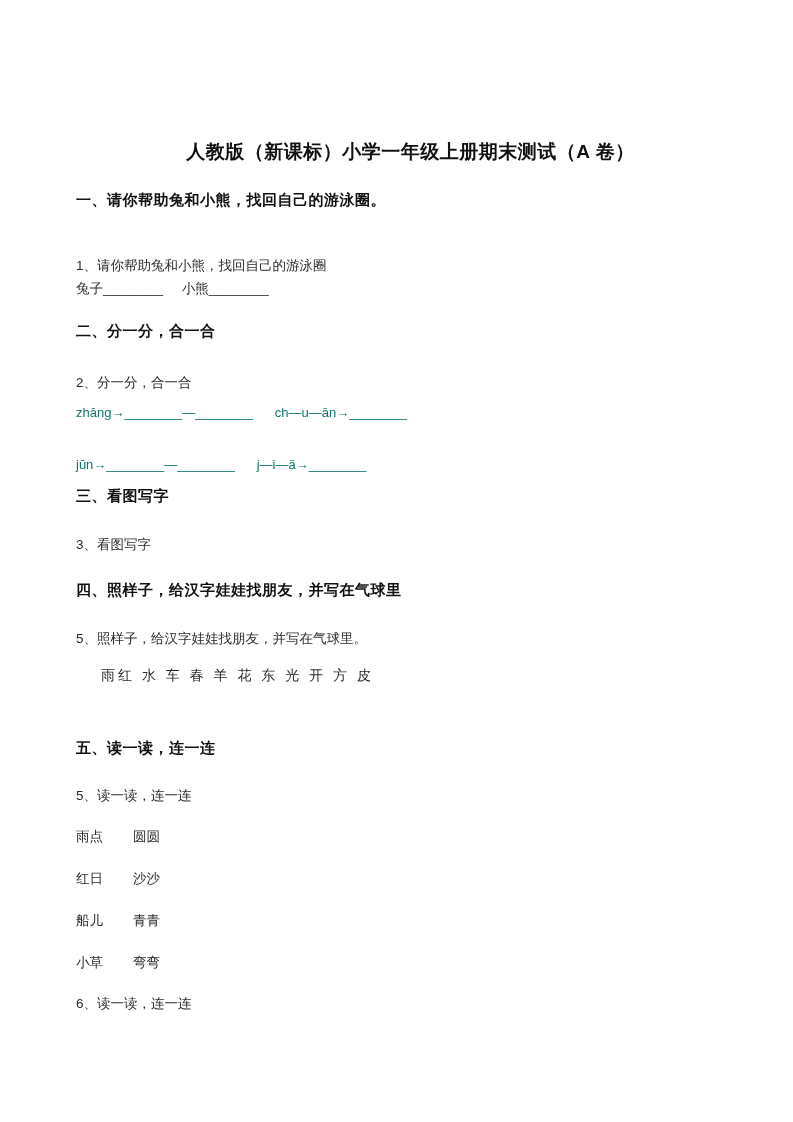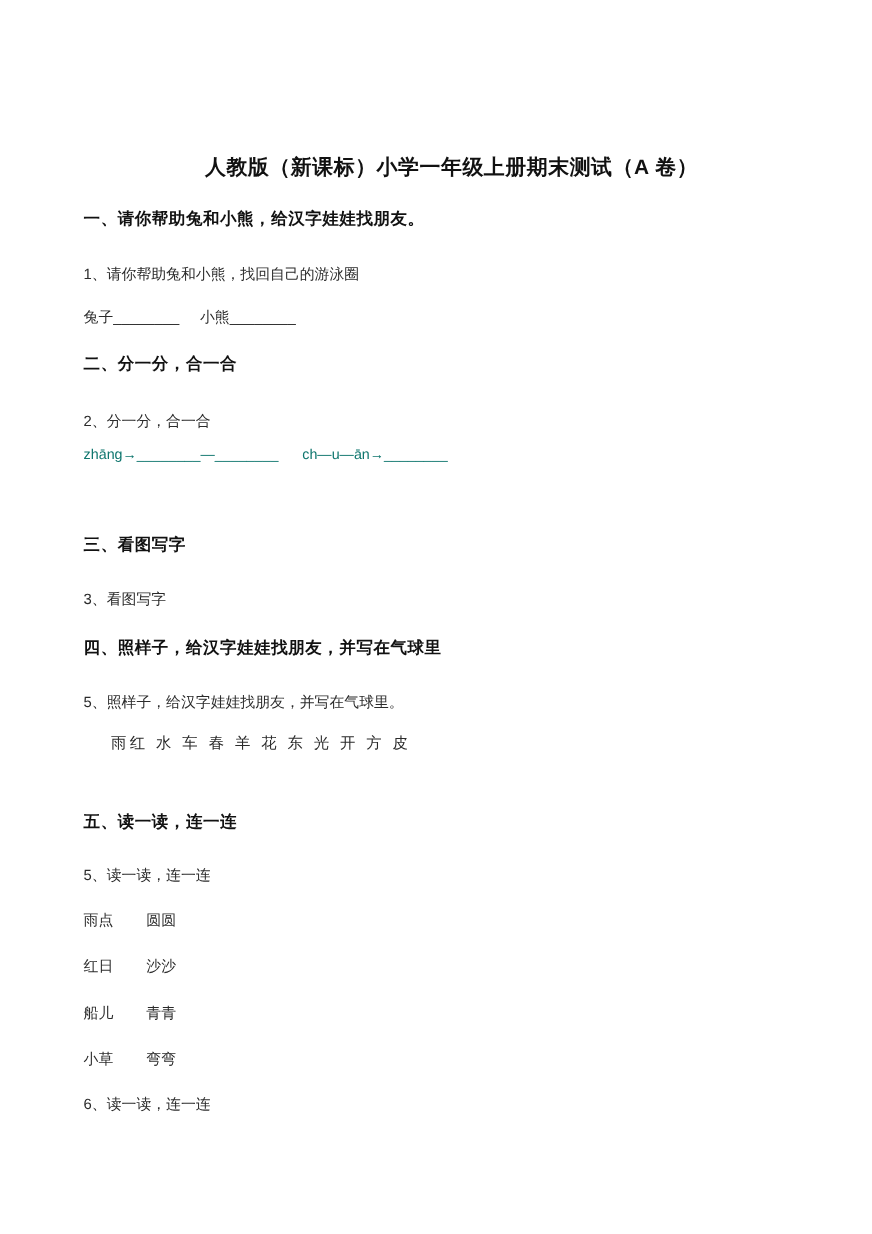--- a/index.html
+++ b/index.html
@@ -61,27 +61,28 @@
     width: 57px;
   }
 </style>
 </head>
 <body>
 
 <div class="page">
 
   <div class="title">人教版（新课标）小学一年级上册期末测试（A 卷）</div>
 
-  <div class="heading" style="top:191px">一、请你帮助兔和小熊，给汉字娃娃找朋友。</div>
-  <div class="body-line" style="top:242px">1、请你帮助兔和小熊，找回自己的游泳圈</div>
+  <div class="heading" style="top:191px">一、请你帮助兔和小熊，找回自己的游泳圈。</div>
+  <div class="body-line" style="top:258px">1、请你帮助兔和小熊，找回自己的游泳圈</div>
   <div class="body-line" style="top:281px">兔子________     小熊________</div>
 
   <div class="heading" style="top:322px">二、分一分，合一合</div>
   <div class="body-line" style="top:375px">2、分一分，合一合</div>
   <div class="body-line pinyin" style="top:405px">zhāng→________—________      ch—u—ān→________</div>
+  <div class="body-line pinyin" style="top:457px">jūn→________—________      j—i—ā→________</div>
 
   <div class="heading" style="top:487px">三、看图写字</div>
   <div class="body-line" style="top:537px">3、看图写字</div>
 
   <div class="heading" style="top:581px">四、照样子，给汉字娃娃找朋友，并写在气球里</div>
   <div class="body-line" style="top:631px">5、照样子，给汉字娃娃找朋友，并写在气球里。</div>
   <div class="body-line charbank" style="top:667px">雨红 水 车 春 羊 花 东 光 开 方 皮</div>
 
   <div class="heading" style="top:739px">五、读一读，连一连</div>
   <div class="body-line" style="top:788px">5、读一读，连一连</div>

